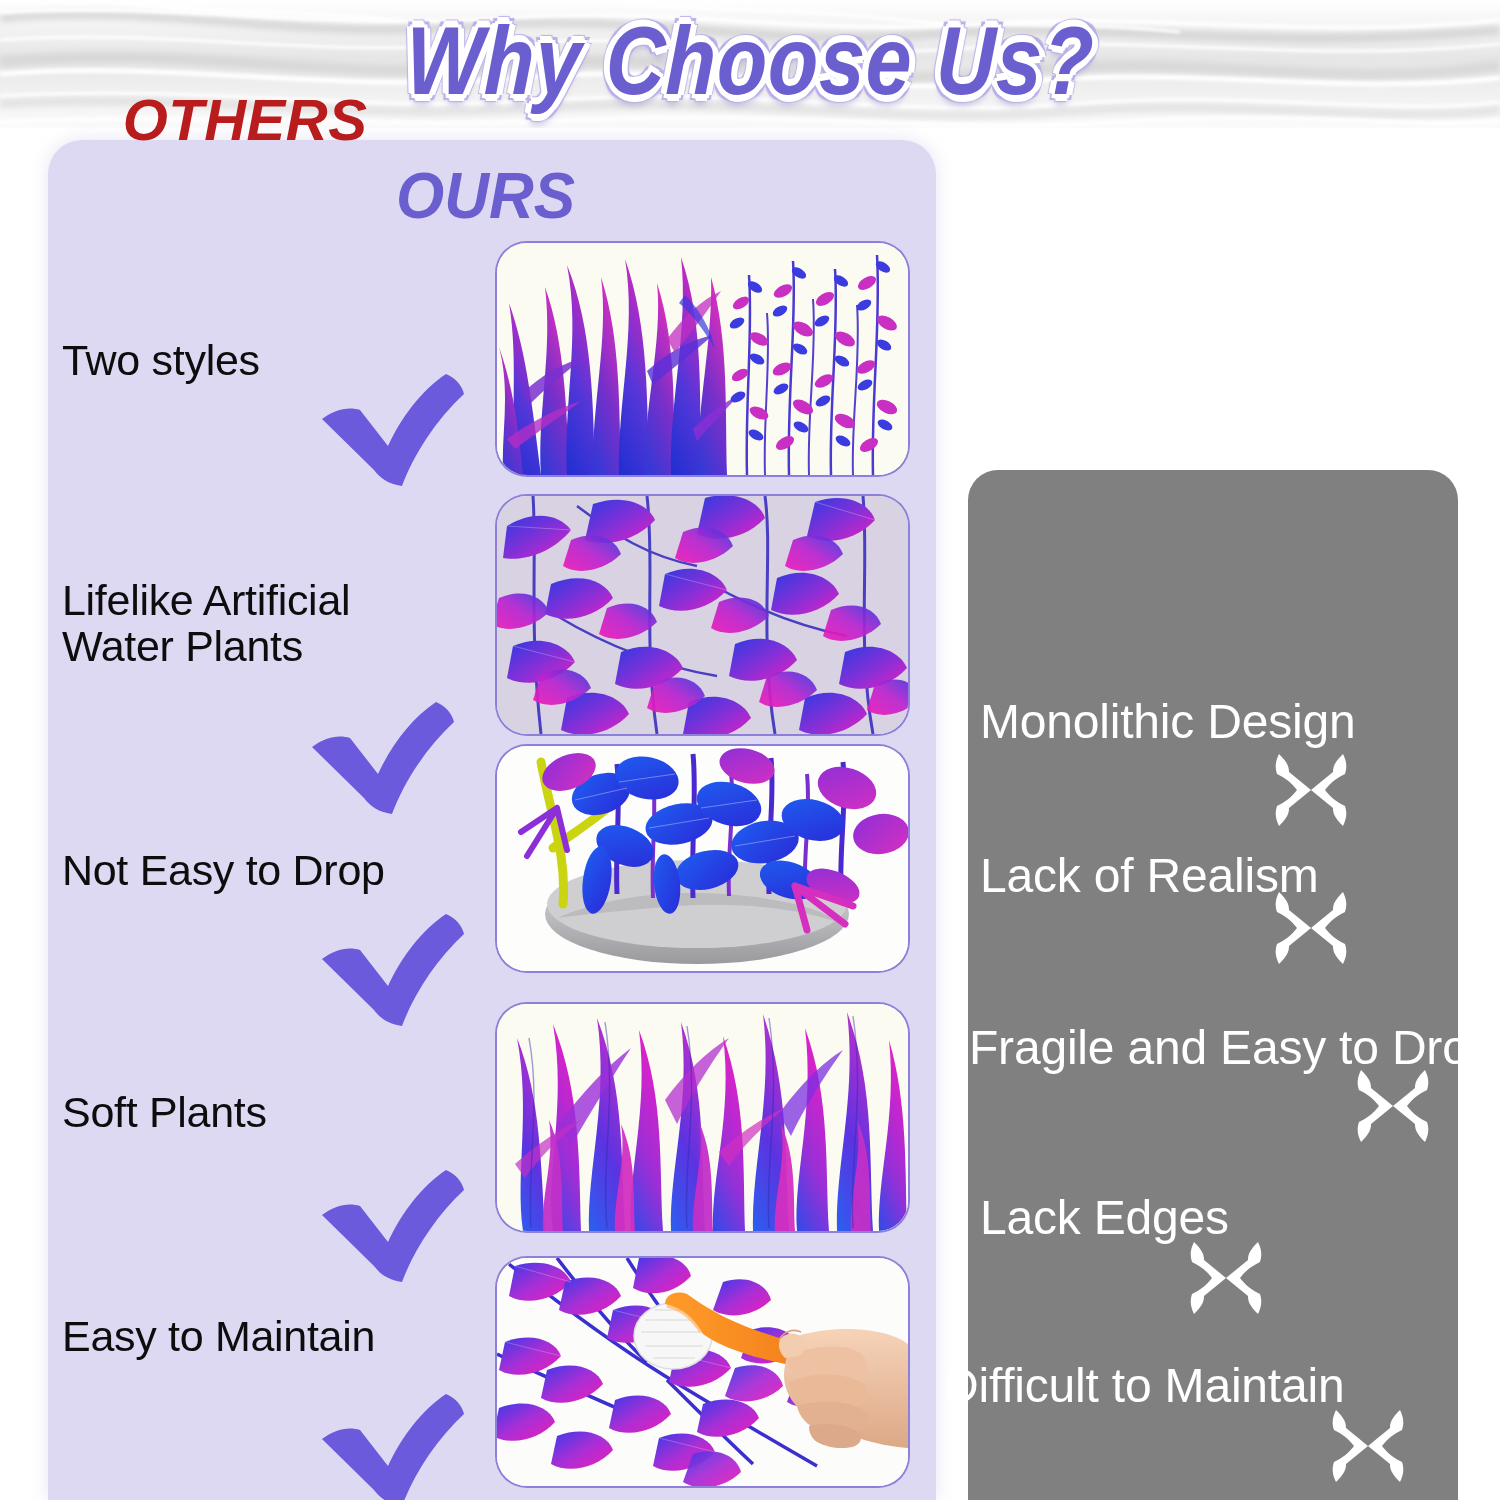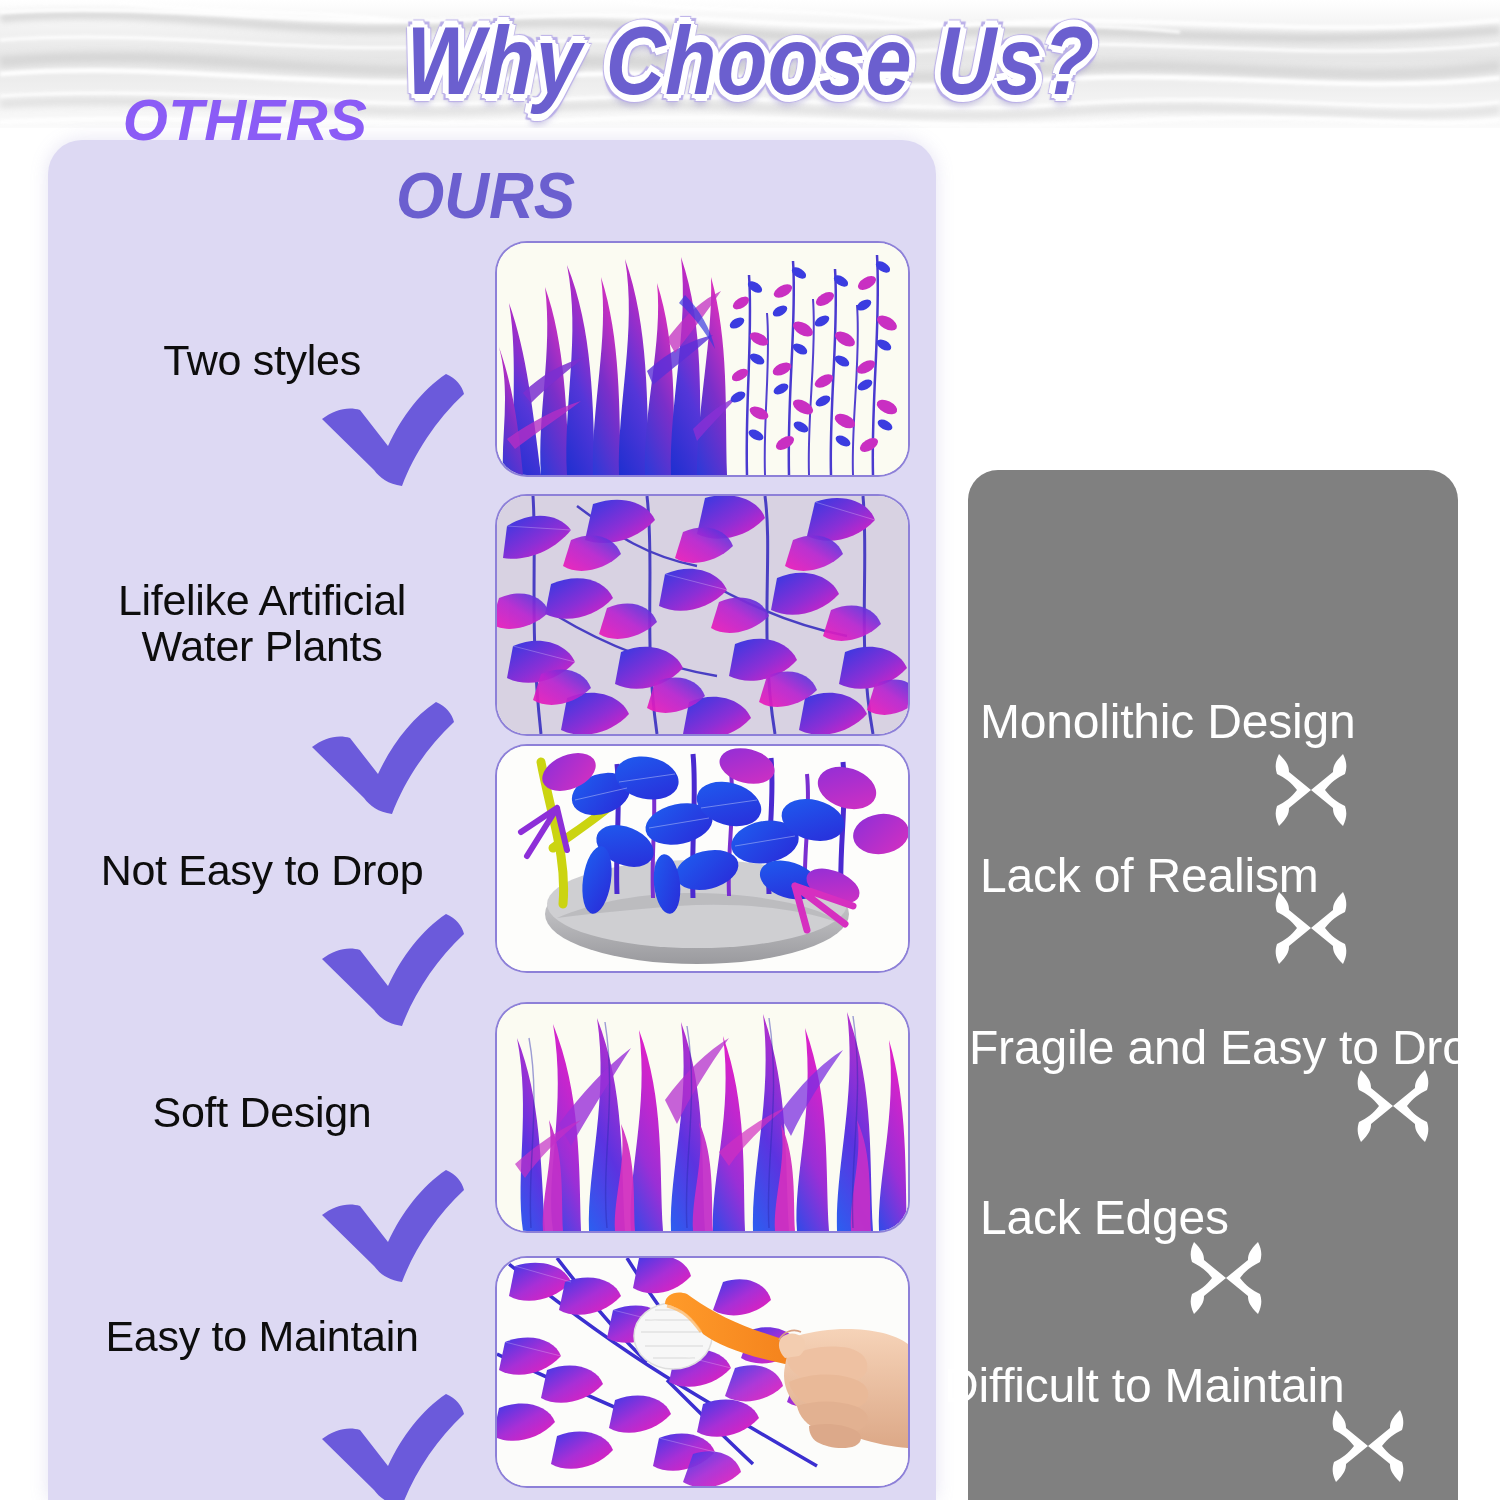--- a/index.html
+++ b/index.html
@@ -54,21 +54,20 @@
     font-size:62px; font-weight:bold; font-style:italic;
     color:#6B5FCF; letter-spacing:0px;
     transform:scaleY(1.06);
   }
 
   
   .feature {
     position:absolute;
     width:400px;
     left:62px;
-    text-align:center;
   }
   .feature-label {
     font-size:43px;
     color:#0d0d0d;
     line-height:1.06;
     letter-spacing:-0.3px;
     font-weight:400;
     white-space:pre-line;
   }
   .check {
@@ -90,21 +89,21 @@
   #others-panel {
     position:absolute;
     left:968px; top:470px; width:490px; height:1030px;
     background:#808080;
     border-radius:30px 30px 0 0;
   }
   #others-heading {
     position:absolute; left:0; top:86px; width:490px;
     text-align:center;
     font-size:58px; font-weight:bold; font-style:italic;
-    color:#8b5cf6; letter-spacing:0.5px;
+    color:#b91c1c; letter-spacing:0.5px;
   }
   .other-item { position:absolute; }
   .other-label {
     font-size:48px; color:#ffffff; white-space:nowrap;
     letter-spacing:-0.2px;
   }
   .xmark { position:absolute; width:76px; height:76px; }
 </style>
 </head>
 <body>
@@ -381,21 +380,21 @@
       <path d="M60,62 L24,86 M60,62 L30,110 M60,62 L70,104" stroke="#8d2fd8" stroke-width="6" stroke-linecap="round"></path>
     </g>
 
     <g stroke="#ffffff" stroke-width="1" opacity=".35" fill="none">
       <path d="M78,54 L130,42 M122,36 L178,28 M152,82 L212,72 M204,62 L260,54 M238,100 L298,90"></path>
     </g>
   </svg>
 </div>
 
 <div class="feature" style="top:1090px;">
-  <div class="feature-label">Soft Design</div>
+  <div class="feature-label">Soft Plants</div>
 </div>
 <svg class="check" style="left:318px; top:1168px;" viewBox="0 0 150 118">
   <path d="M4,47 C16,38 30,34 42,38 L70,74 C84,44 104,18 128,2 C138,6 144,14 146,22 C118,48 96,82 84,114 C70,112 62,106 56,98 Z" fill="#6B5ADB"></path>
 </svg>
 <div class="photo" style="left:497px; top:1004px; width:411px; height:227px;">
   <svg viewBox="0 0 411 227" preserveAspectRatio="none">
     <defs>
       <linearGradient id="sb1" x1="0" y1="1" x2="0.35" y2="0">
         <stop offset="0" stop-color="#2b5ff0"></stop>
           <stop offset="0.5" stop-color="#5c33e0"></stop>

